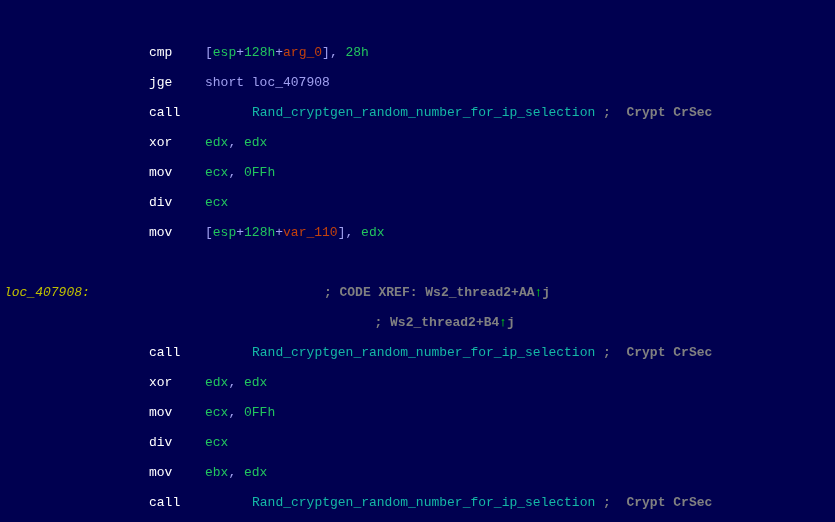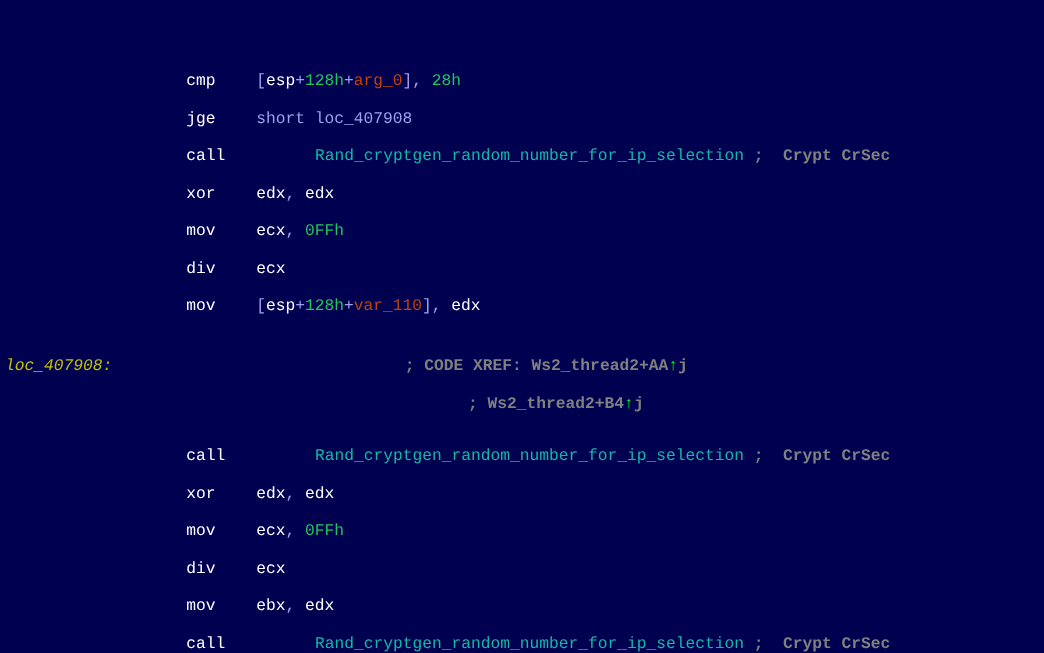--- a/index.html
+++ b/index.html
@@ -11,22 +11,22 @@
     color: #a0a0f0;
     width: 835px;
     height: 522px;
     overflow: hidden;
     white-space: pre;
   }
   .line {
     height: 15px;
     line-height: 15px;
   }
-  .c-op { color: #ffffff; margin-top: 12px; }
-  .c-reg { color: #ffffff; text-align: center; }
+  .c-op { color: #ffffff; }
+  .c-reg { color: #22c55e; text-align: center; }
   .c-num { color: #22c55e; margin-top: 20px; }
   .c-func { color: #14b8a6; margin-left: 47px; }
   .c-comment { color: #808080; font-weight: bold; }
   .c-label { color: #c0c000; font-style: italic; }
   .c-var { color: #c2410c; }
   .c-arrow { color: #00ff00; }
   .c-def { color: #a0a0f0; }
   .col-mne { display:inline-block; width: 56px; }
   .indent1 { display:inline-block; width: 149px; }
   .indent-label { display:inline-block; width: 4px; }

